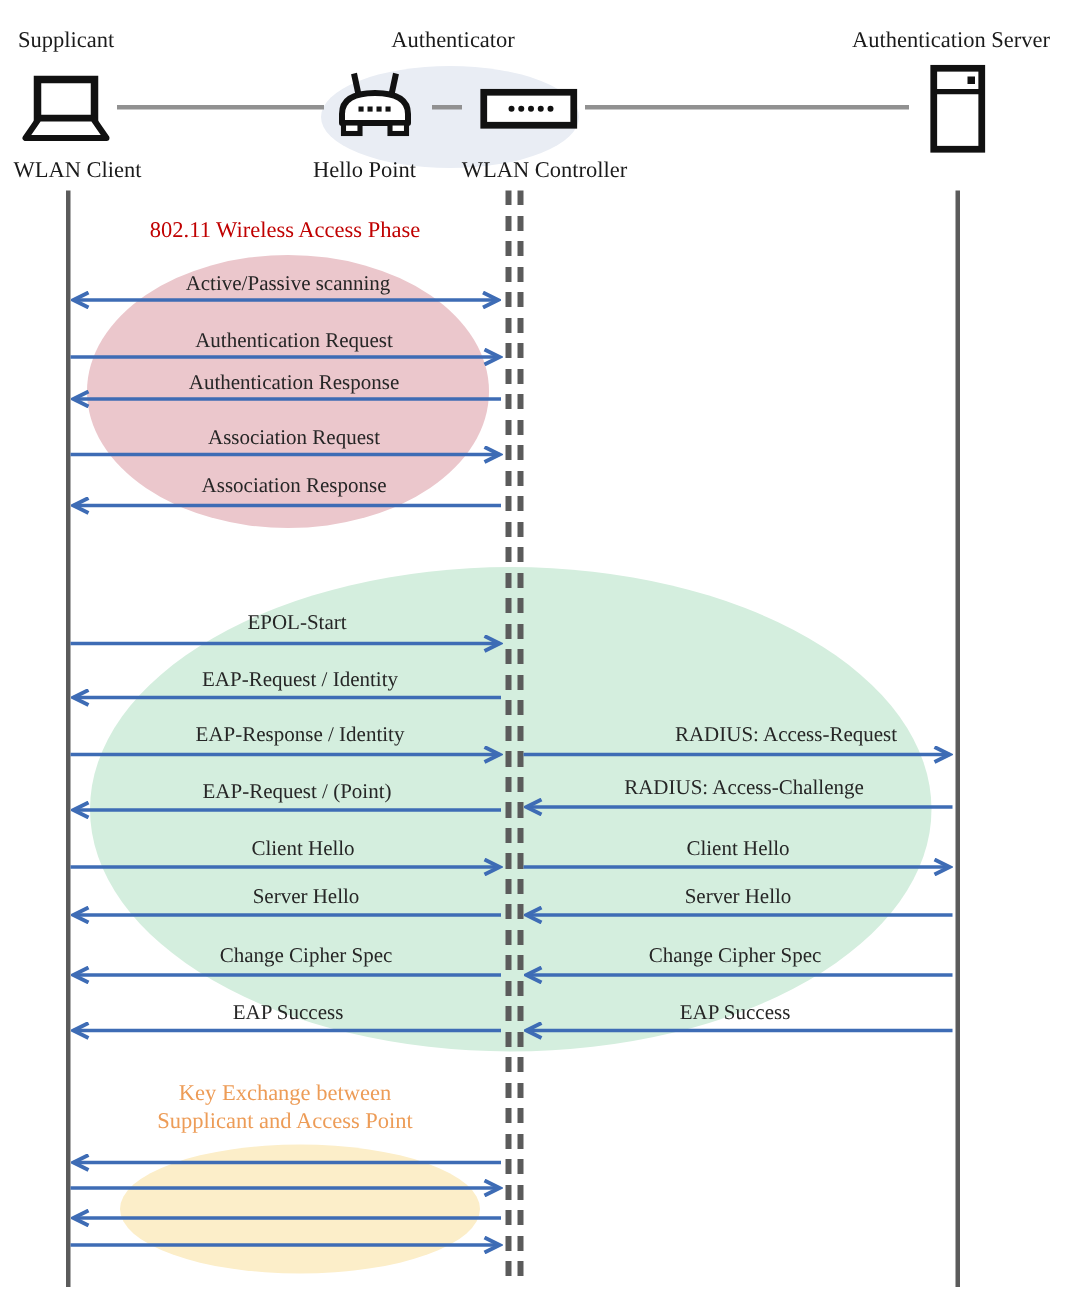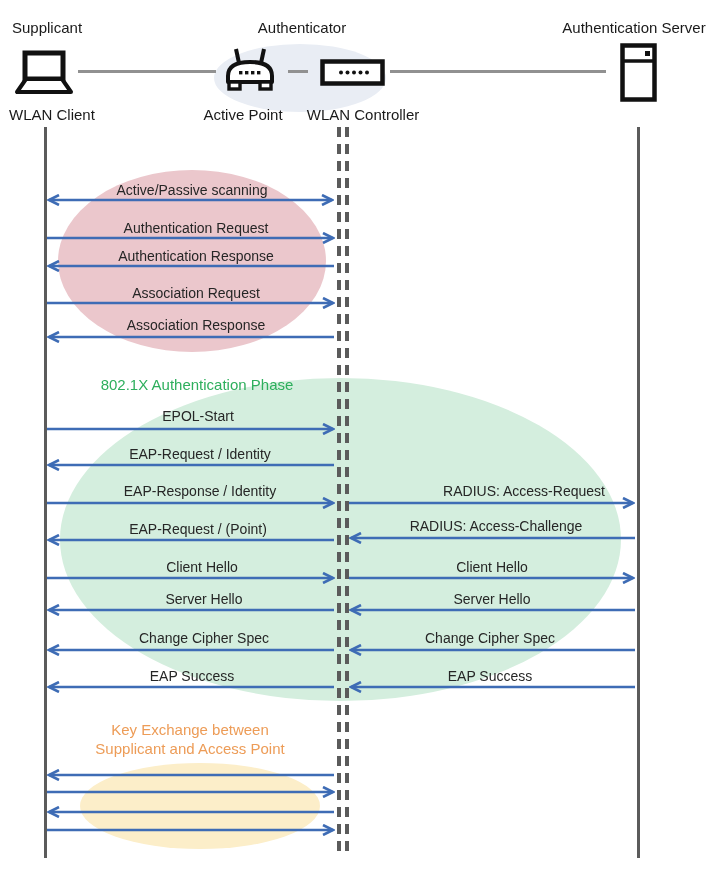--- a/index.html
+++ b/index.html
@@ -1,18 +1,18 @@
 <!DOCTYPE html>
 <html><head>
 <meta charset="utf-8">
 <style>
   html,body{margin:0;padding:0;background:#fff;}
   .stage{
     position:relative;width:713px;height:875px;background:#ffffff;overflow:hidden;
-    font-family:Liberation Sans, sans-serif;color:#262626;
+    font-family:Liberation Serif, serif;color:#262626;
   }
   .ellipse{position:absolute;border-radius:50%;}
   .el-header{left:214px;top:44px;width:172px;height:68px;background:#E9EDF4;}
   .el-pink{left:58px;top:170px;width:268px;height:182px;background:#EBC7CC;}
   .el-green{left:60px;top:378px;width:561px;height:323px;background:#D4EEDE;}
   .el-yellow{left:80px;top:763px;width:240px;height:86px;background:#FCEEC9;}
 
   .role{position:absolute;font-size:15px;color:#1a1a1a;white-space:nowrap;}
   .devlbl{position:absolute;font-size:15px;color:#1a1a1a;white-space:nowrap;top:106px;}
   .ctr{transform:translateX(-50%);text-align:right;}
@@ -83,29 +83,29 @@
   </div>
   <div class="icon" style="left:620px;top:43px">
     <svg width="38" height="60" viewBox="0 0 38 60">
       <rect x="2.5" y="2.5" width="32" height="54" fill="#fff" stroke="#111" stroke-width="4.5"></rect>
       <line x1="3" y1="18" x2="35" y2="18" stroke="#111" stroke-width="3.5"></line>
       <rect x="25" y="8" width="5" height="5" fill="#111"></rect>
     </svg>
   </div>
 
   <div class="devlbl" style="left:9px">WLAN Client</div>
-  <div class="devlbl ctr" style="left:243px">Active Point</div>
+  <div class="devlbl ctr" style="left:243px">Hello Point</div>
   <div class="devlbl ctr" style="left:363px">WLAN Controller</div>
 
   <div class="lifeline" style="left:44px"></div>
   <div class="dashline" style="left:337px"></div>
   <div class="dashline" style="left:345px"></div>
   <div class="lifeline" style="left:637px"></div>
 
-  <div class="phase-title pt-green" style="left:197px;top:376px">802.1X Authentication Phase</div>
+  <div class="phase-title pt-red" style="left:190px;top:146px">802.11 Wireless Access Phase</div>
   <div class="phase-title pt-orange" style="left:190px;top:721px">Key Exchange between</div>
   <div class="phase-title pt-orange" style="left:190px;top:740px">Supplicant and Access Point</div>
 
   <svg class="overlay" width="713" height="875" viewBox="0 0 713 875">
     <defs>
       <marker id="hr" markerWidth="14" markerHeight="12" refX="12" refY="6" orient="0" markerUnits="userSpaceOnUse">
         <path d="M2,1 L12,6 L2,11" fill="none" stroke="#3E6CB5" stroke-width="2.6"></path>
       </marker>
       <marker id="hl" markerWidth="14" markerHeight="12" refX="2" refY="6" orient="0" markerUnits="userSpaceOnUse">
         <path d="M12,1 L2,6 L12,11" fill="none" stroke="#3E6CB5" stroke-width="2.6"></path>

